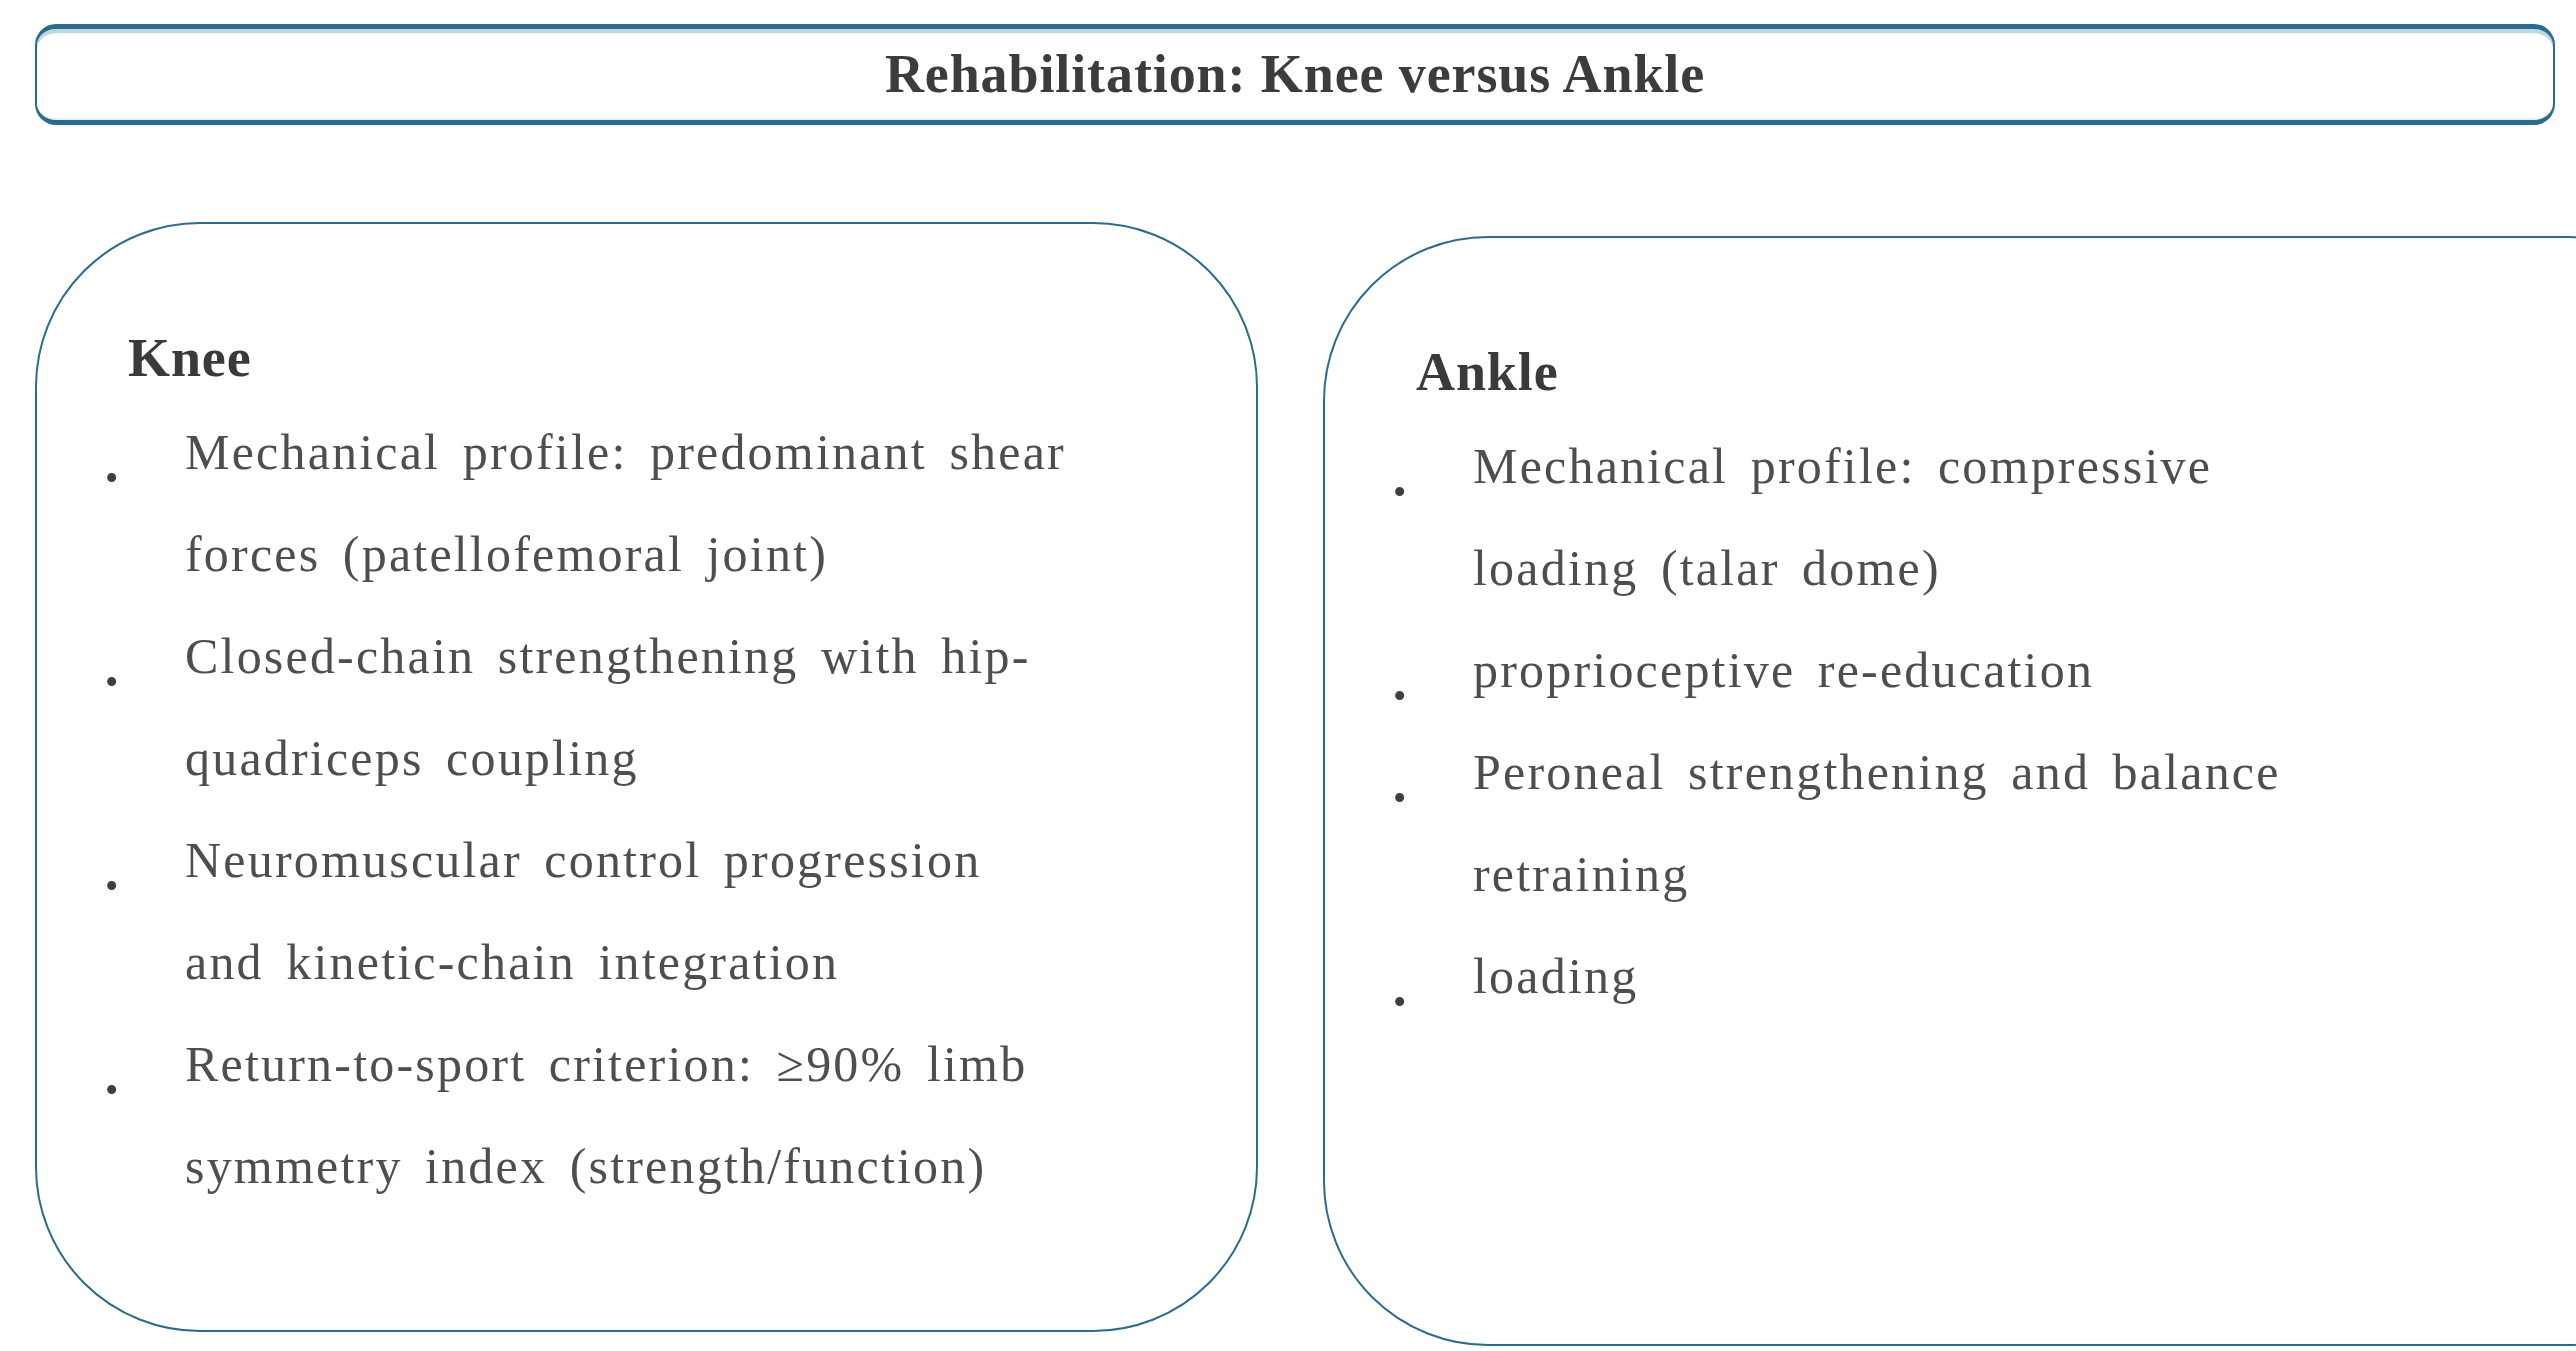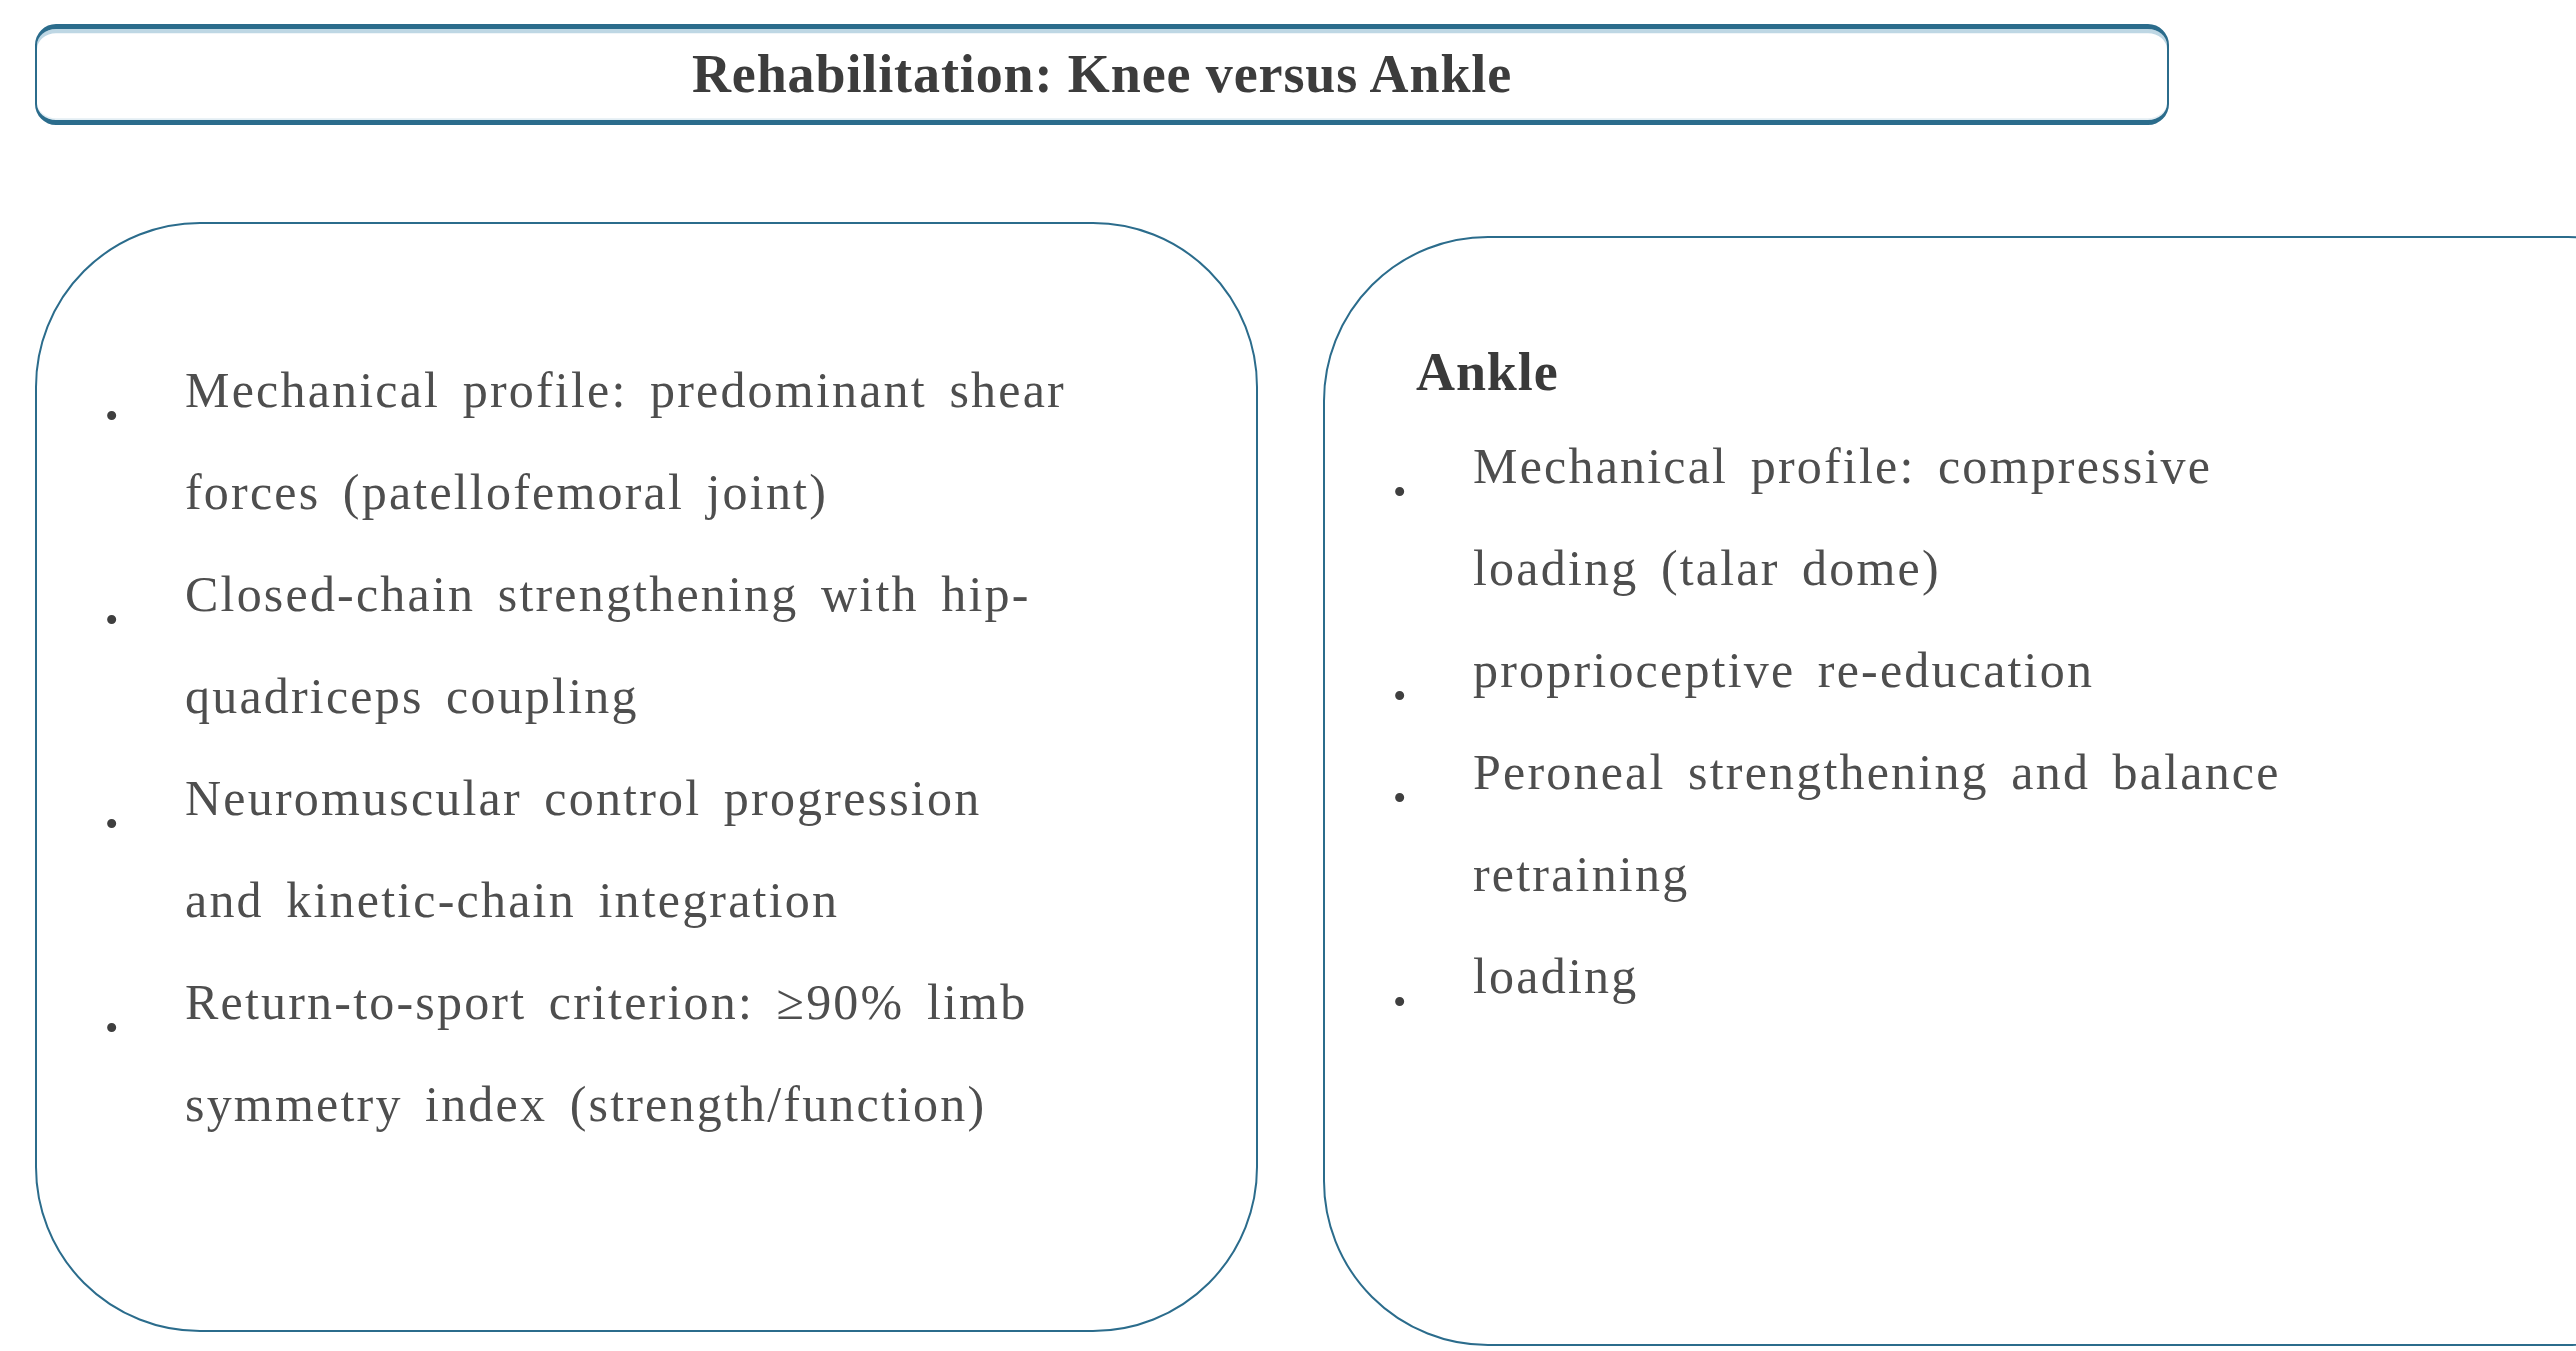--- a/index.html
+++ b/index.html
@@ -14,21 +14,21 @@
     height: 1352px;
     background: #ffffff;
     overflow: hidden;
   }
 
   
   .title-bar {
     position: absolute;
     left: 35px;
     top: 23.5px;
-    width: 2134px;
+    width: 2520px;
     height: 101px;
     box-sizing: border-box;
     border: 2.6px solid #2b6c8c;
     border-top-width: 5.2px;
     border-bottom-width: 5.2px;
     border-radius: 21px;
     box-shadow: inset 0 4.3px 0 #bed7e4, inset 0 -1.7px 0 #e3eef4;
     display: flex;
     align-items: center;
     justify-content: center;
@@ -95,20 +95,21 @@
 </head>
 <body>
 
 <div class="slide">
 
   <div class="title-bar">
     <h1>Rehabilitation: Knee versus Ankle</h1>
   </div>
 
   <div class="card left">
+    <h2>Knee</h2>
     <ul>
       <li>
         <span class="bullet">•</span>
         <span class="line">Mechanical profile: predominant shear</span>
         <span class="line">forces (patellofemoral joint)</span>
       </li>
       <li>
         <span class="bullet">•</span>
         <span class="line">Closed-chain strengthening with hip-</span>
         <span class="line">quadriceps coupling</span>

